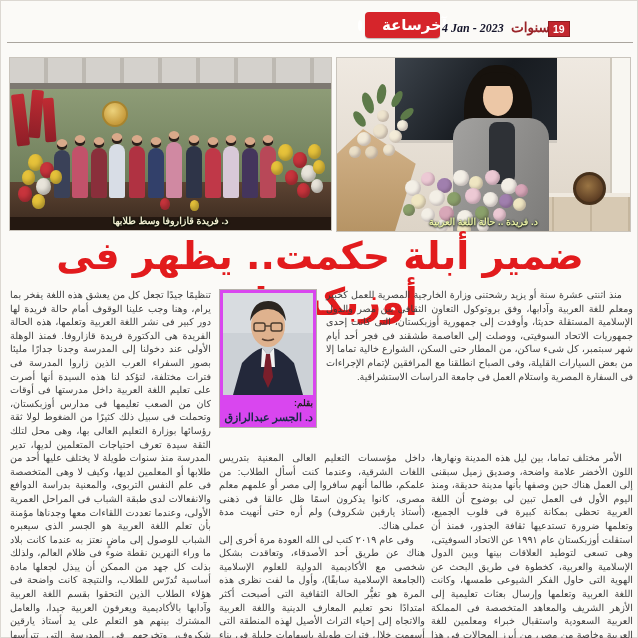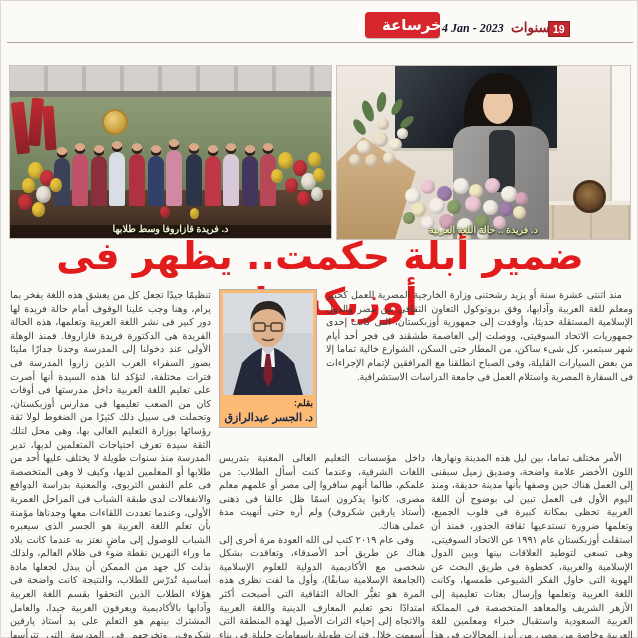--- a/index.html
+++ b/index.html
@@ -18,21 +18,21 @@
   .logo .logo-clock{width:11px;height:11px;border-radius:50%;border:2.5px solid #fff;box-sizing:border-box;}
   .issue-date{position:absolute;left:441px;top:20px;font-family:"Liberation Serif",serif;
         font-style:italic;font-weight:bold;font-size:12px;color:#15152b;}
   .section-label{position:absolute;left:510px;top:18px;font-size:13.5px;font-weight:bold;
         color:#9a2328;direction:rtl;}
   .page-number{position:absolute;left:547px;top:20px;background:#c2272e;color:#fff;
         font-weight:bold;font-size:10.5px;padding:1px 4px;border:1px solid #8e1d22;line-height:12px;}
   .header-rule{position:absolute;left:6px;top:41px;width:626px;height:1px;background:#aaa59e;}
 
   
-  .photo{position:absolute;overflow:hidden;background:#c2410c;box-shadow:0 0 0 1px #c9c4bc;margin-top:8px;}
+  .photo{position:absolute;overflow:hidden;background:#c2410c;box-shadow:0 0 0 1px #c9c4bc;}
   .photo-left{left:9px;top:57px;width:321px;height:172px;}
   .photo-right{left:336px;top:57px;width:293px;height:173px;}
   .caption{position:absolute;bottom:4px;left:0;width:100%;text-align:center;font-size:9.5px;
         font-weight:bold;color:#f3edd2;direction:rtl;z-index:9;
         text-shadow:0 0 2px rgba(0,30,0,.9),0 1px 2px rgba(0,0,0,.9);}
   .caption.greenish{color:#e8eda6;}
 
   
   .lp-ceiling{position:absolute;top:0;left:0;width:100%;height:26px;
         background:repeating-linear-gradient(90deg,#d4d1cc 0 34px,#bdb9b2 34px 38px);}
@@ -84,21 +84,21 @@
         font-size:9.6px;line-height:13.6px;overflow:hidden;
         font-family:"Liberation Sans",sans-serif;}
   .para{margin:0;text-indent:11px;}
   .para.no-indent{text-indent:0;}
   .intro-block{left:218px;top:287px;width:414px;height:161px;}
   .col-left{left:9px;top:287px;width:201px;height:350px;}
   .col-middle{left:218px;top:450px;width:206px;height:187px;}
   .col-right{left:430px;top:450px;width:202px;height:187px;}
 
   
-  .byline-box{float:left;width:98px;margin:1px 9px 20px 0;background:#fdba74;
+  .byline-box{float:left;width:98px;margin:1px 9px 20px 0;background:#d946ef;
         border:1px solid #b5b1aa;padding:3px;box-sizing:border-box;}
   .portrait{width:90px;height:102px;display:block;}
   .byline-label{font-size:9px;font-weight:bold;color:#222;text-align:right;direction:rtl;margin-top:2px;text-indent:0;}
   .byline-author{font-size:11px;font-weight:bold;color:#1b2a4a;text-align:right;direction:rtl;text-indent:0;}
 </style>
 </head>
 <body>
 
 <div class="page">
 

